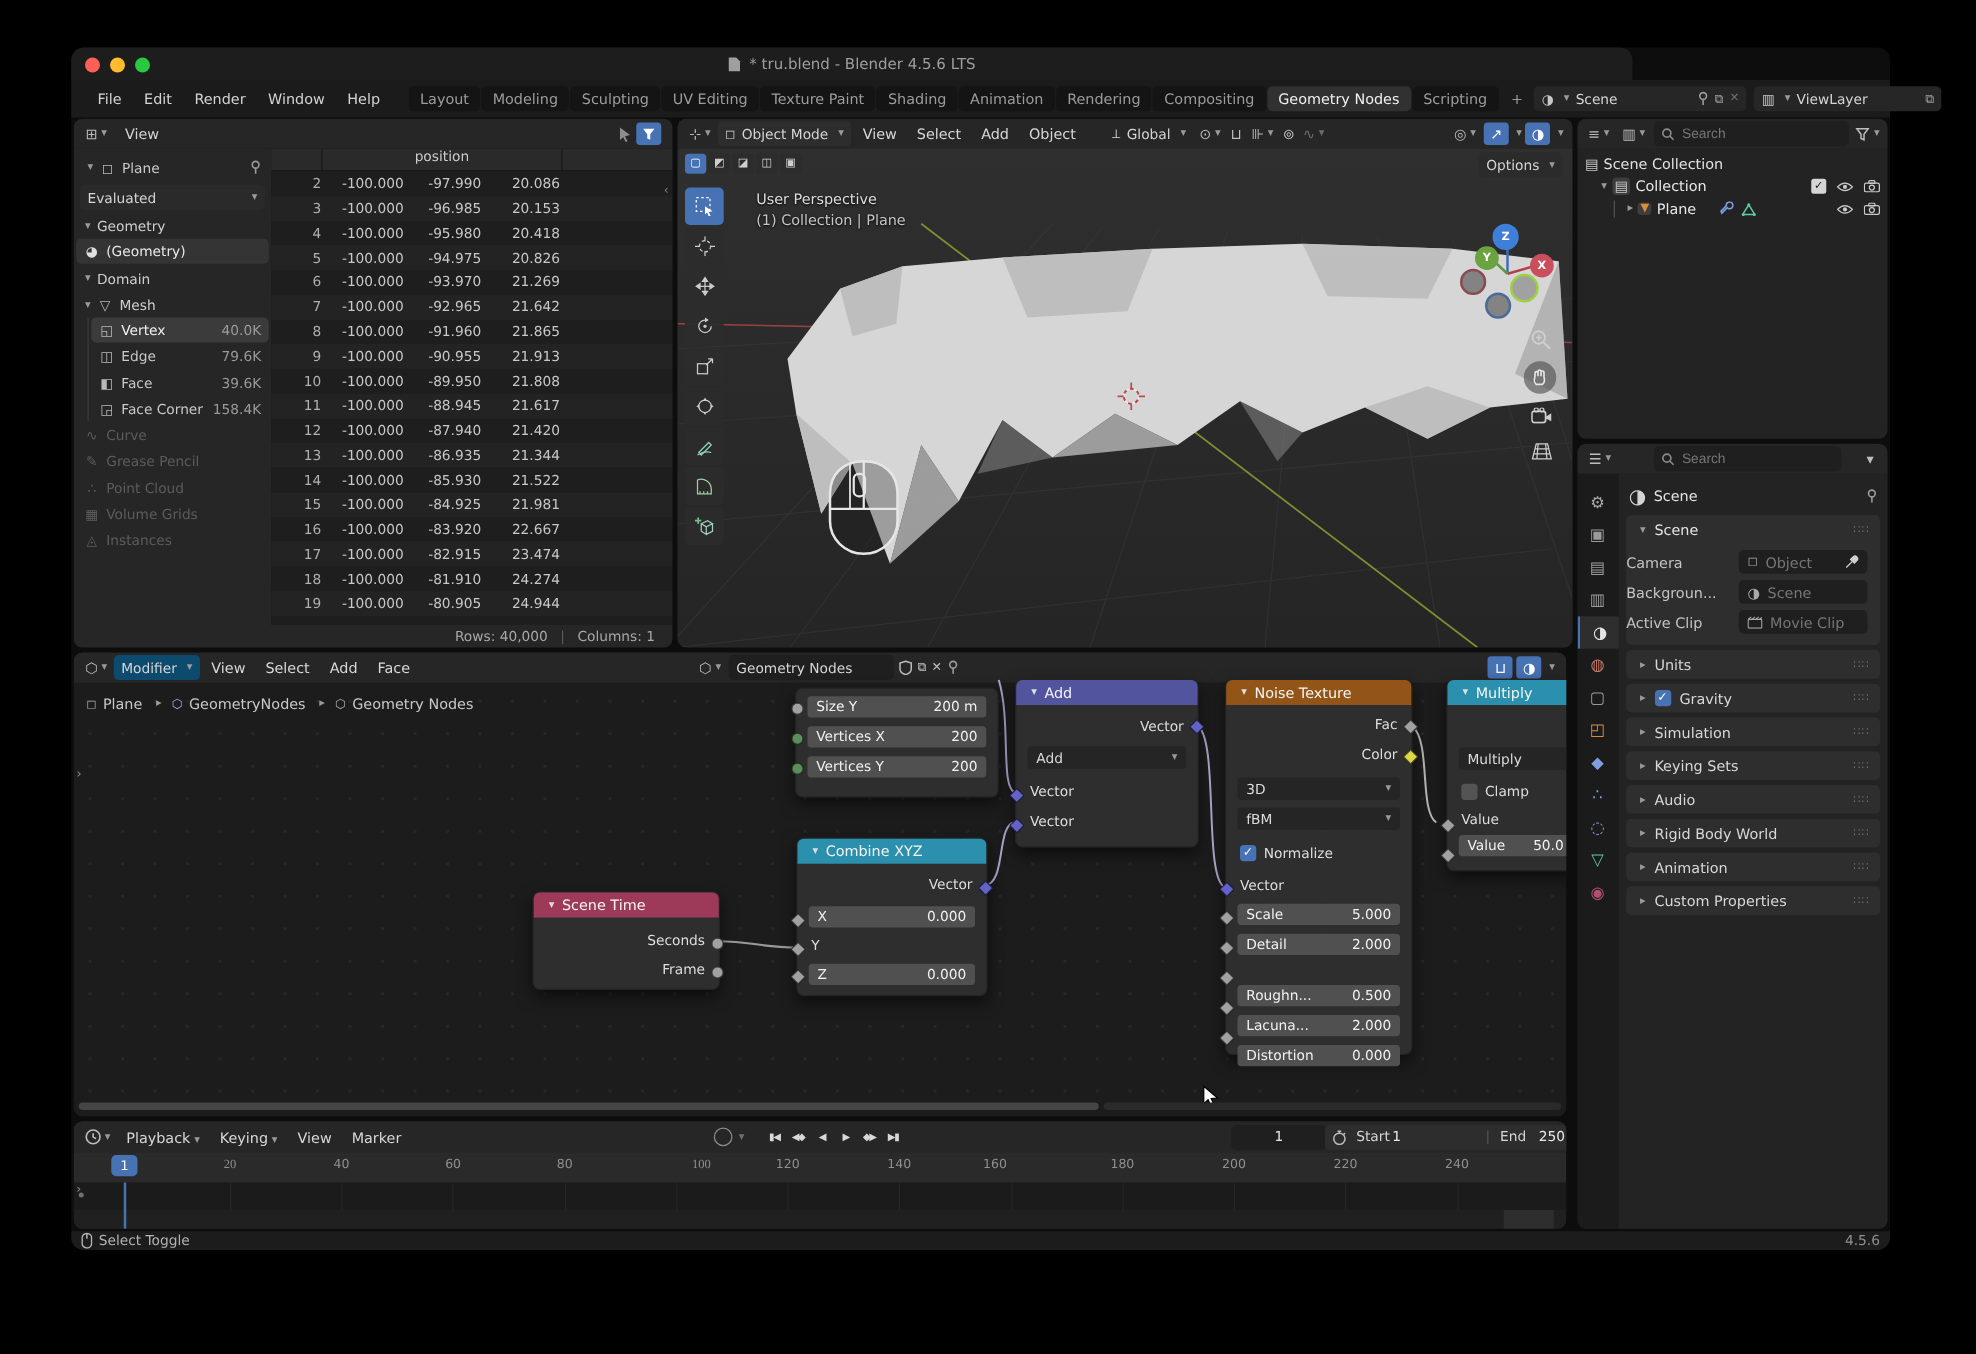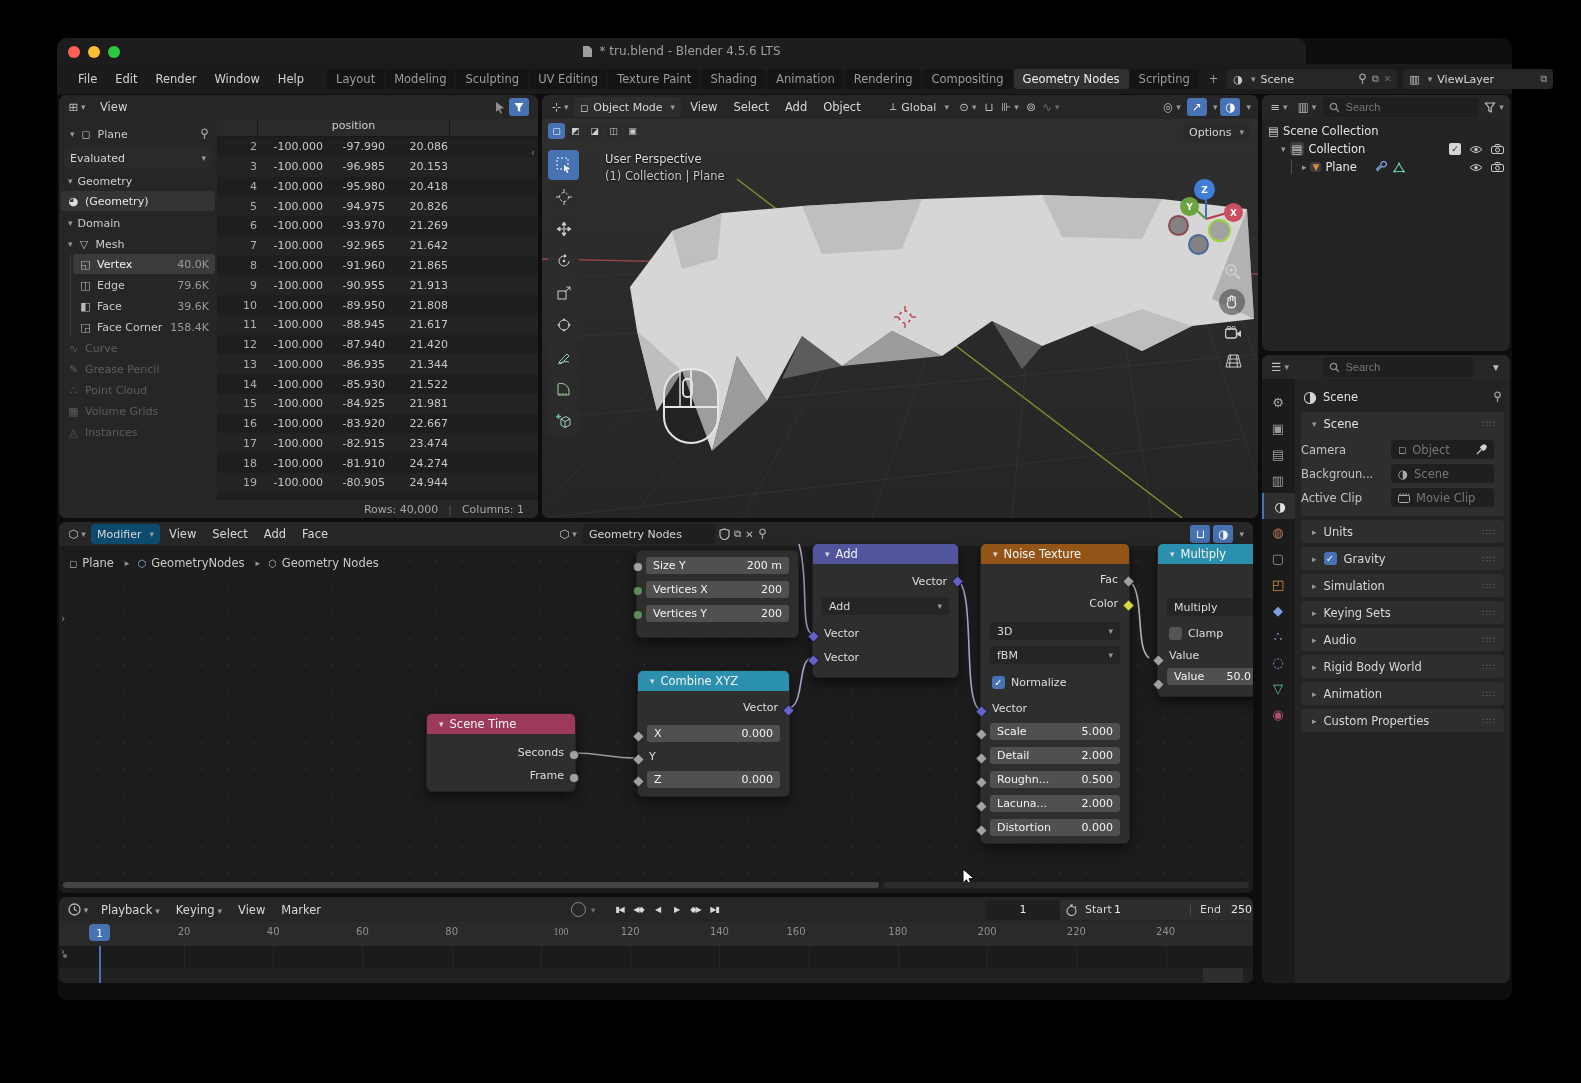--- a/index.html
+++ b/index.html
@@ -920,21 +920,21 @@
         </div>
       <div id="noise-fields">
           <div class="nfld" style="margin-top: 6px;">
             <span>Scale</span>
             <span>5.000</span>
           </div>
           <div class="nfld" style="margin-top: 7px;">
             <span>Detail</span>
             <span>2.000</span>
           </div>
-          <div class="nfld" style="margin-top: 7px;">
+          <div class="nfld" style="margin-top: 24px;">
             <span>Roughn...</span>
             <span>0.500</span>
           </div>
           <div class="nfld" style="margin-top: 7px;">
             <span>Lacuna...</span>
             <span>2.000</span>
           </div>
           <div class="nfld" style="margin-top: 7px;">
             <span>Distortion</span>
             <span>0.000</span>
@@ -1022,21 +1022,21 @@
         </span>
         <span style="color:#555">|</span>
         <span style="display:flex;gap:10px">
           <span>End</span>
             <span style="color:#e8e8e8">250</span>
         </span>
       </span>
     </div>
     <div style="position:absolute;left:0;top:25px;width:1194px;height:24px;background:#2a2a2a">
       <div id="tl-ticks">
-          <span class="tick" style="left: 125px;">20</span>
+          <span class="tick" style="left: 125px; font-family: Liberation Serif, serif;">20</span>
           <span class="tick" style="left: 214.24px;">40</span>
           <span class="tick" style="left: 303.48px;">60</span>
           <span class="tick" style="left: 392.72px;">80</span>
           <span class="tick" style="left: 502px; font-family: Liberation Serif, serif;">100</span>
           <span class="tick" style="left: 571.2px;">120</span>
           <span class="tick" style="left: 660.44px;">140</span>
           <span class="tick" style="left: 737px;">160</span>
           <span class="tick" style="left: 838.92px;">180</span>
           <span class="tick" style="left: 928.16px;">200</span>
           <span class="tick" style="left: 1017.4px;">220</span>
@@ -1060,13 +1060,21 @@
           <div class="tgrid" style="left: 1106.64px; top: 0px; height: 37px;"></div>
         </div>
       <div style="position:absolute;left:0;top:22px;width:1194px;height:15px;background:#202020"></div>
       <span style="position:absolute;left:4px;top:8px;width:4px;height:4px;border-radius:50%;background:#6f6f6f"></span>
       <span style="position:absolute;left:2px;top:0;color:#8a8a8a;font-size:10px">›</span>
       <div style="position:absolute;left:40px;top:0;width:2px;height:37px;background:#4772b3"></div>
       <div style="position:absolute;right:10px;top:22px;width:40px;height:15px;background:#2e2e2e"></div>
     </div>
   </div>
 
+  <div id="statusbar">
+    <svg width="9" height="13" style="margin-right:5px">
+      <rect x="0.7" y="0.7" width="7.6" height="11.6" rx="3.5" fill="none" stroke="#b4b4b4" stroke-width="1.2"></rect>
+        <path d="M4.5 1 V5" stroke="#b4b4b4" stroke-width="1.2"></path>
+    </svg>
+    <span>Select Toggle</span>
+    <span style="margin-left:auto;color:#8f8f8f">4.5.6</span>
+  </div>
 </div>
 
 </body></html>

